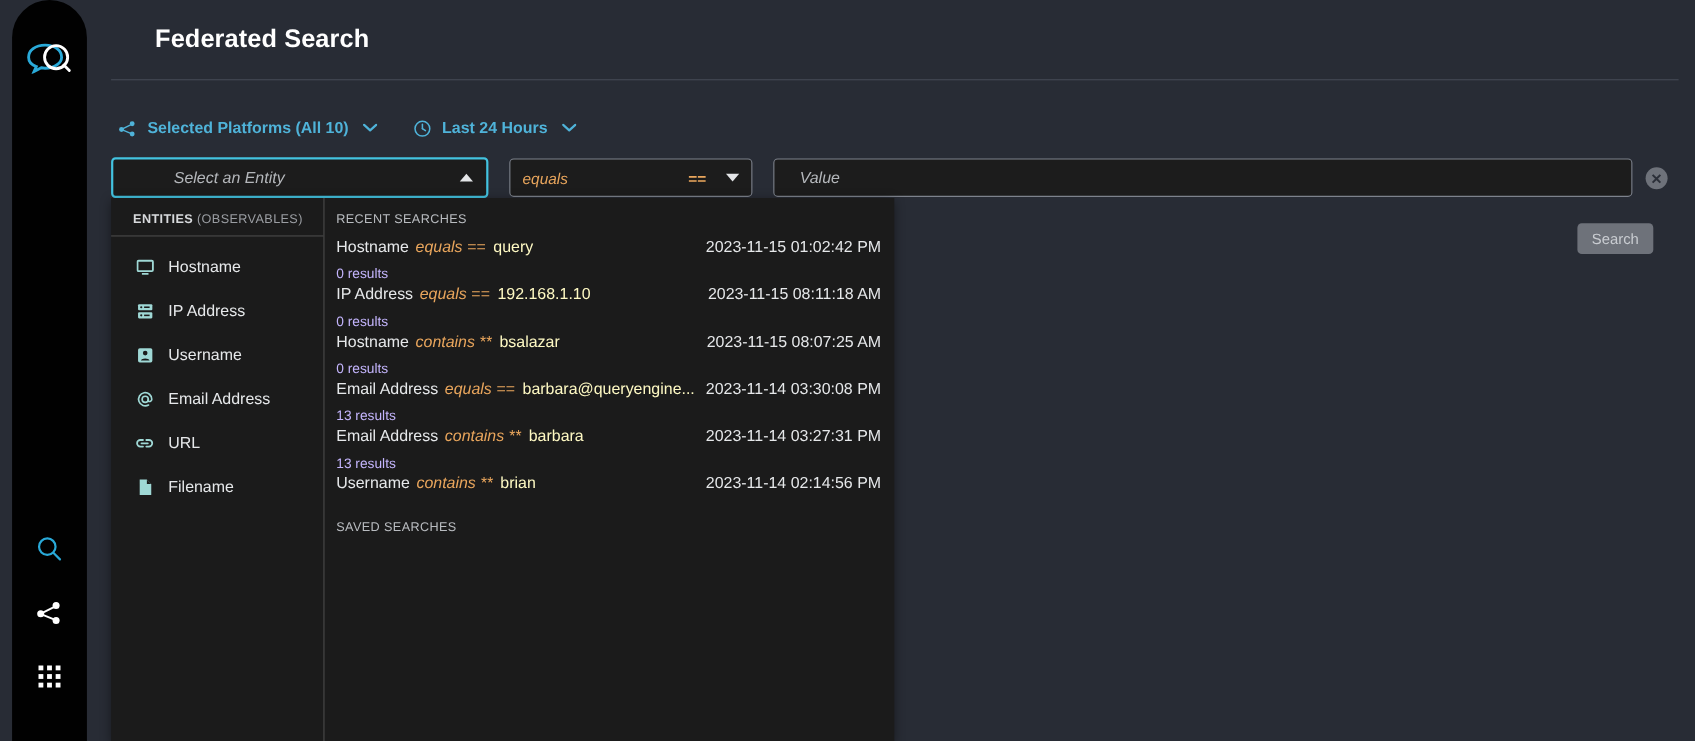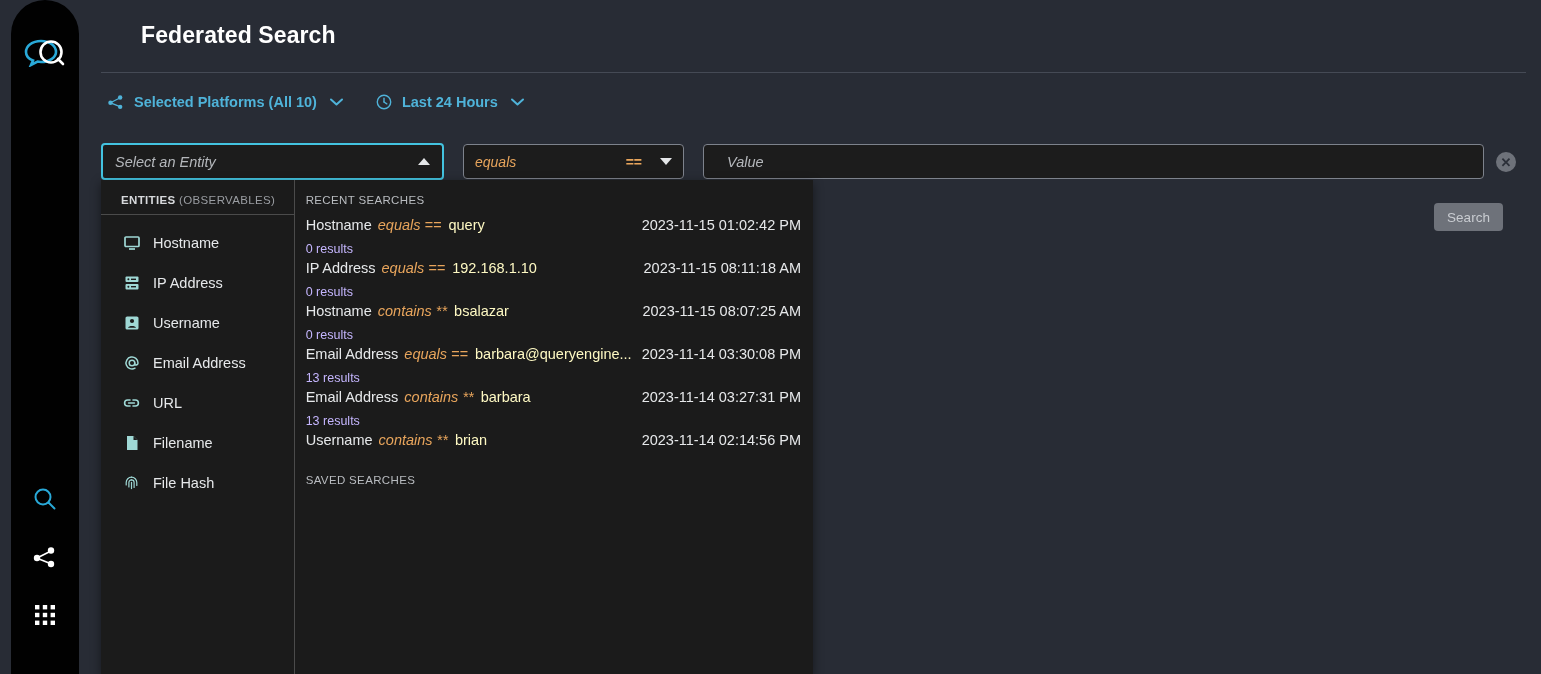--- a/index.html
+++ b/index.html
@@ -49,36 +49,36 @@
   }
 
   
   .filters {
     position: absolute; left: 105px; top: 90px;
     display: flex; align-items: center; gap: 28px;
   }
   .filter-chip {
     display: flex; align-items: center; gap: 9px;
     color: #4fb3d9; font-size: 14.5px; font-weight: bold;
-    cursor: pointer; padding: 3px 2px;
+    cursor: pointer; padding: 3px 2px; margin-top: 15px;
   }
   .filter-chip .caret { font-size: 11px; margin-left: 4px; }
 
   
   .entity-select {
     position: absolute; left: 101px; top: 143px;
     width: 343px; height: 37px;
     background: #1c1c1c;
     border: 2px solid #43c3e0;
     border-radius: 4px;
     display: flex; align-items: center; padding: 0 12px;
     cursor: pointer;
   }
   .entity-select .ph {
-    flex: 1; color: #b4b7bb; font-size: 14.5px; font-style: italic;
+    flex: 1; color: #b4b7bb; font-size: 14.5px; font-style: italic; margin-left: 43px;
   }
   .entity-select .tri {
     width: 0; height: 0;
     border-left: 6px solid transparent; border-right: 6px solid transparent;
     border-bottom: 7px solid #e4e6e8;
   }
 
   .op-select {
     position: absolute; left: 463px; top: 144px;
     width: 221px; height: 35px;
@@ -346,34 +346,20 @@
         <div class="entity-item">
           <span class="ei-ico">
             <svg width="14" height="16" viewBox="0 0 14 16">
                 <path d="M2 1 H8.5 L12.5 5 V15 H2 Z" fill="#9fd8d5"></path>
                 <path d="M8.5 1 V5 H12.5" fill="#1b1b1b"></path>
               </svg>
           </span>
           <span>Filename</span>
         </div>
 
-        <div class="entity-item">
-          <span class="ei-ico">
-            <svg width="15" height="16" viewBox="0 0 15 16">
-              <g fill="none" stroke="#9fd8d5" stroke-width="1.2" stroke-linecap="round">
-                <path d="M7.5 2.2 A5.3 5.3 0 0 0 2.2 7.5 V10"></path>
-                <path d="M7.5 2.2 A5.3 5.3 0 0 1 12.8 7.5 V10.5"></path>
-                <path d="M7.5 4.9 A2.6 2.6 0 0 0 4.9 7.5 V12"></path>
-                <path d="M7.5 4.9 A2.6 2.6 0 0 1 10.1 7.5 V12.4"></path>
-                <path d="M7.5 7.4 V13.6"></path>
-              </g>
-            </svg>
-          </span>
-          <span>File Hash</span>
-        </div>
 
       </div>
     </div>
 
     <div class="dd-right">
       <div class="rs-head">RECENT SEARCHES</div>
 
       <div class="recent-list">
 
         <div class="rs-item">

